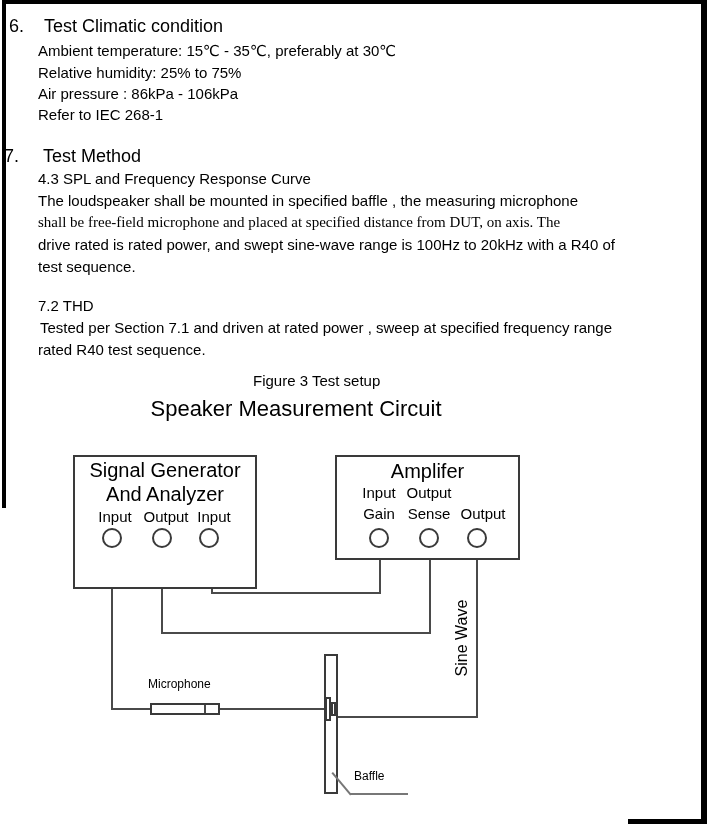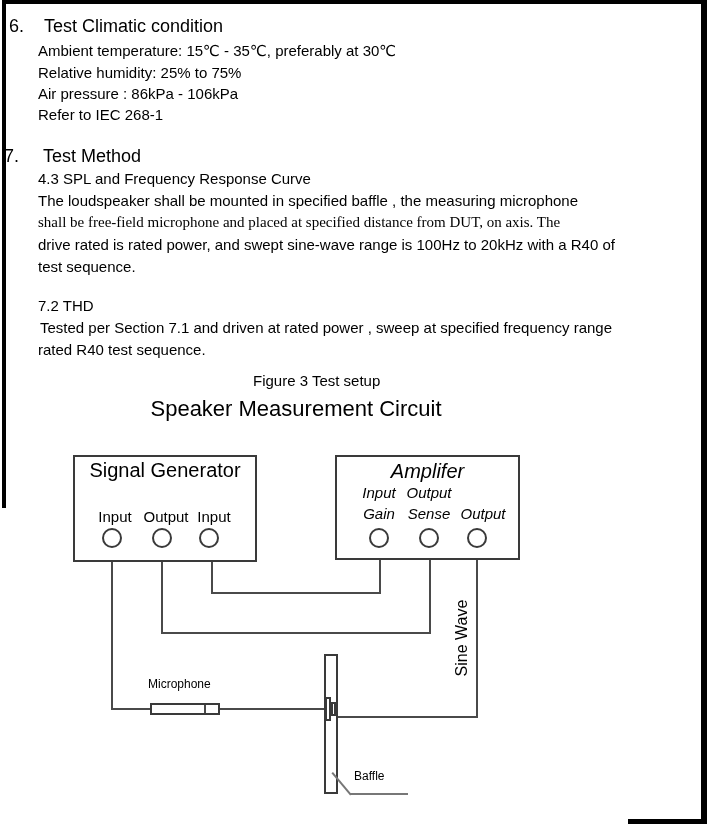--- a/index.html
+++ b/index.html
@@ -53,31 +53,32 @@
 <div class="wire" style="left:220px;top:708px;width:106px;height:2px;"></div>
 <div class="wire" style="left:161px;top:548px;width:2px;height:86px;"></div>
 <div class="wire" style="left:161px;top:632px;width:270px;height:2px;"></div>
 <div class="wire" style="left:429px;top:548px;width:2px;height:86px;"></div>
 <div class="wire" style="left:211px;top:548px;width:2px;height:46px;"></div>
 <div class="wire" style="left:211px;top:592px;width:170px;height:2px;"></div>
 <div class="wire" style="left:379px;top:548px;width:2px;height:46px;"></div>
 <div class="wire" style="left:476px;top:548px;width:2px;height:170px;"></div>
 <div class="wire" style="left:337px;top:716px;width:141px;height:2px;"></div>
 
-<div class="box" style="left:73px;top:455px;width:184px;height:107px;">
+<div class="box" style="left:73px;top:455px;width:184px;height:134px;">
   <div class="boxtitle" style="top:2px;">Signal Generator</div>
+  <div class="boxtitle" style="top:26px;">And Analyzer</div>
   <div class="term" style="left:40px;top:51px;">Input</div>
   <div class="term" style="left:91px;top:51px;">Output</div>
   <div class="term" style="left:139px;top:51px;">Input</div>
 </div>
 <div class="circle" style="left:102px;top:528px;"></div>
 <div class="circle" style="left:152px;top:528px;"></div>
 <div class="circle" style="left:199px;top:528px;"></div>
 
-<div class="box" style="left:335px;top:455px;width:185px;height:105px;font-style:italic;">
+<div class="box" style="left:335px;top:455px;width:185px;height:105px;">
   <div class="boxtitle" style="top:3px;">Amplifer</div>
   <div class="term" style="left:42px;top:27px;">Input</div>
   <div class="term" style="left:92px;top:27px;">Output</div>
   <div class="term" style="left:42px;top:48px;">Gain</div>
   <div class="term" style="left:92px;top:48px;">Sense</div>
   <div class="term" style="left:146px;top:48px;">Output</div>
 </div>
 <div class="circle" style="left:369px;top:528px;"></div>
 <div class="circle" style="left:419px;top:528px;"></div>
 <div class="circle" style="left:467px;top:528px;"></div>

